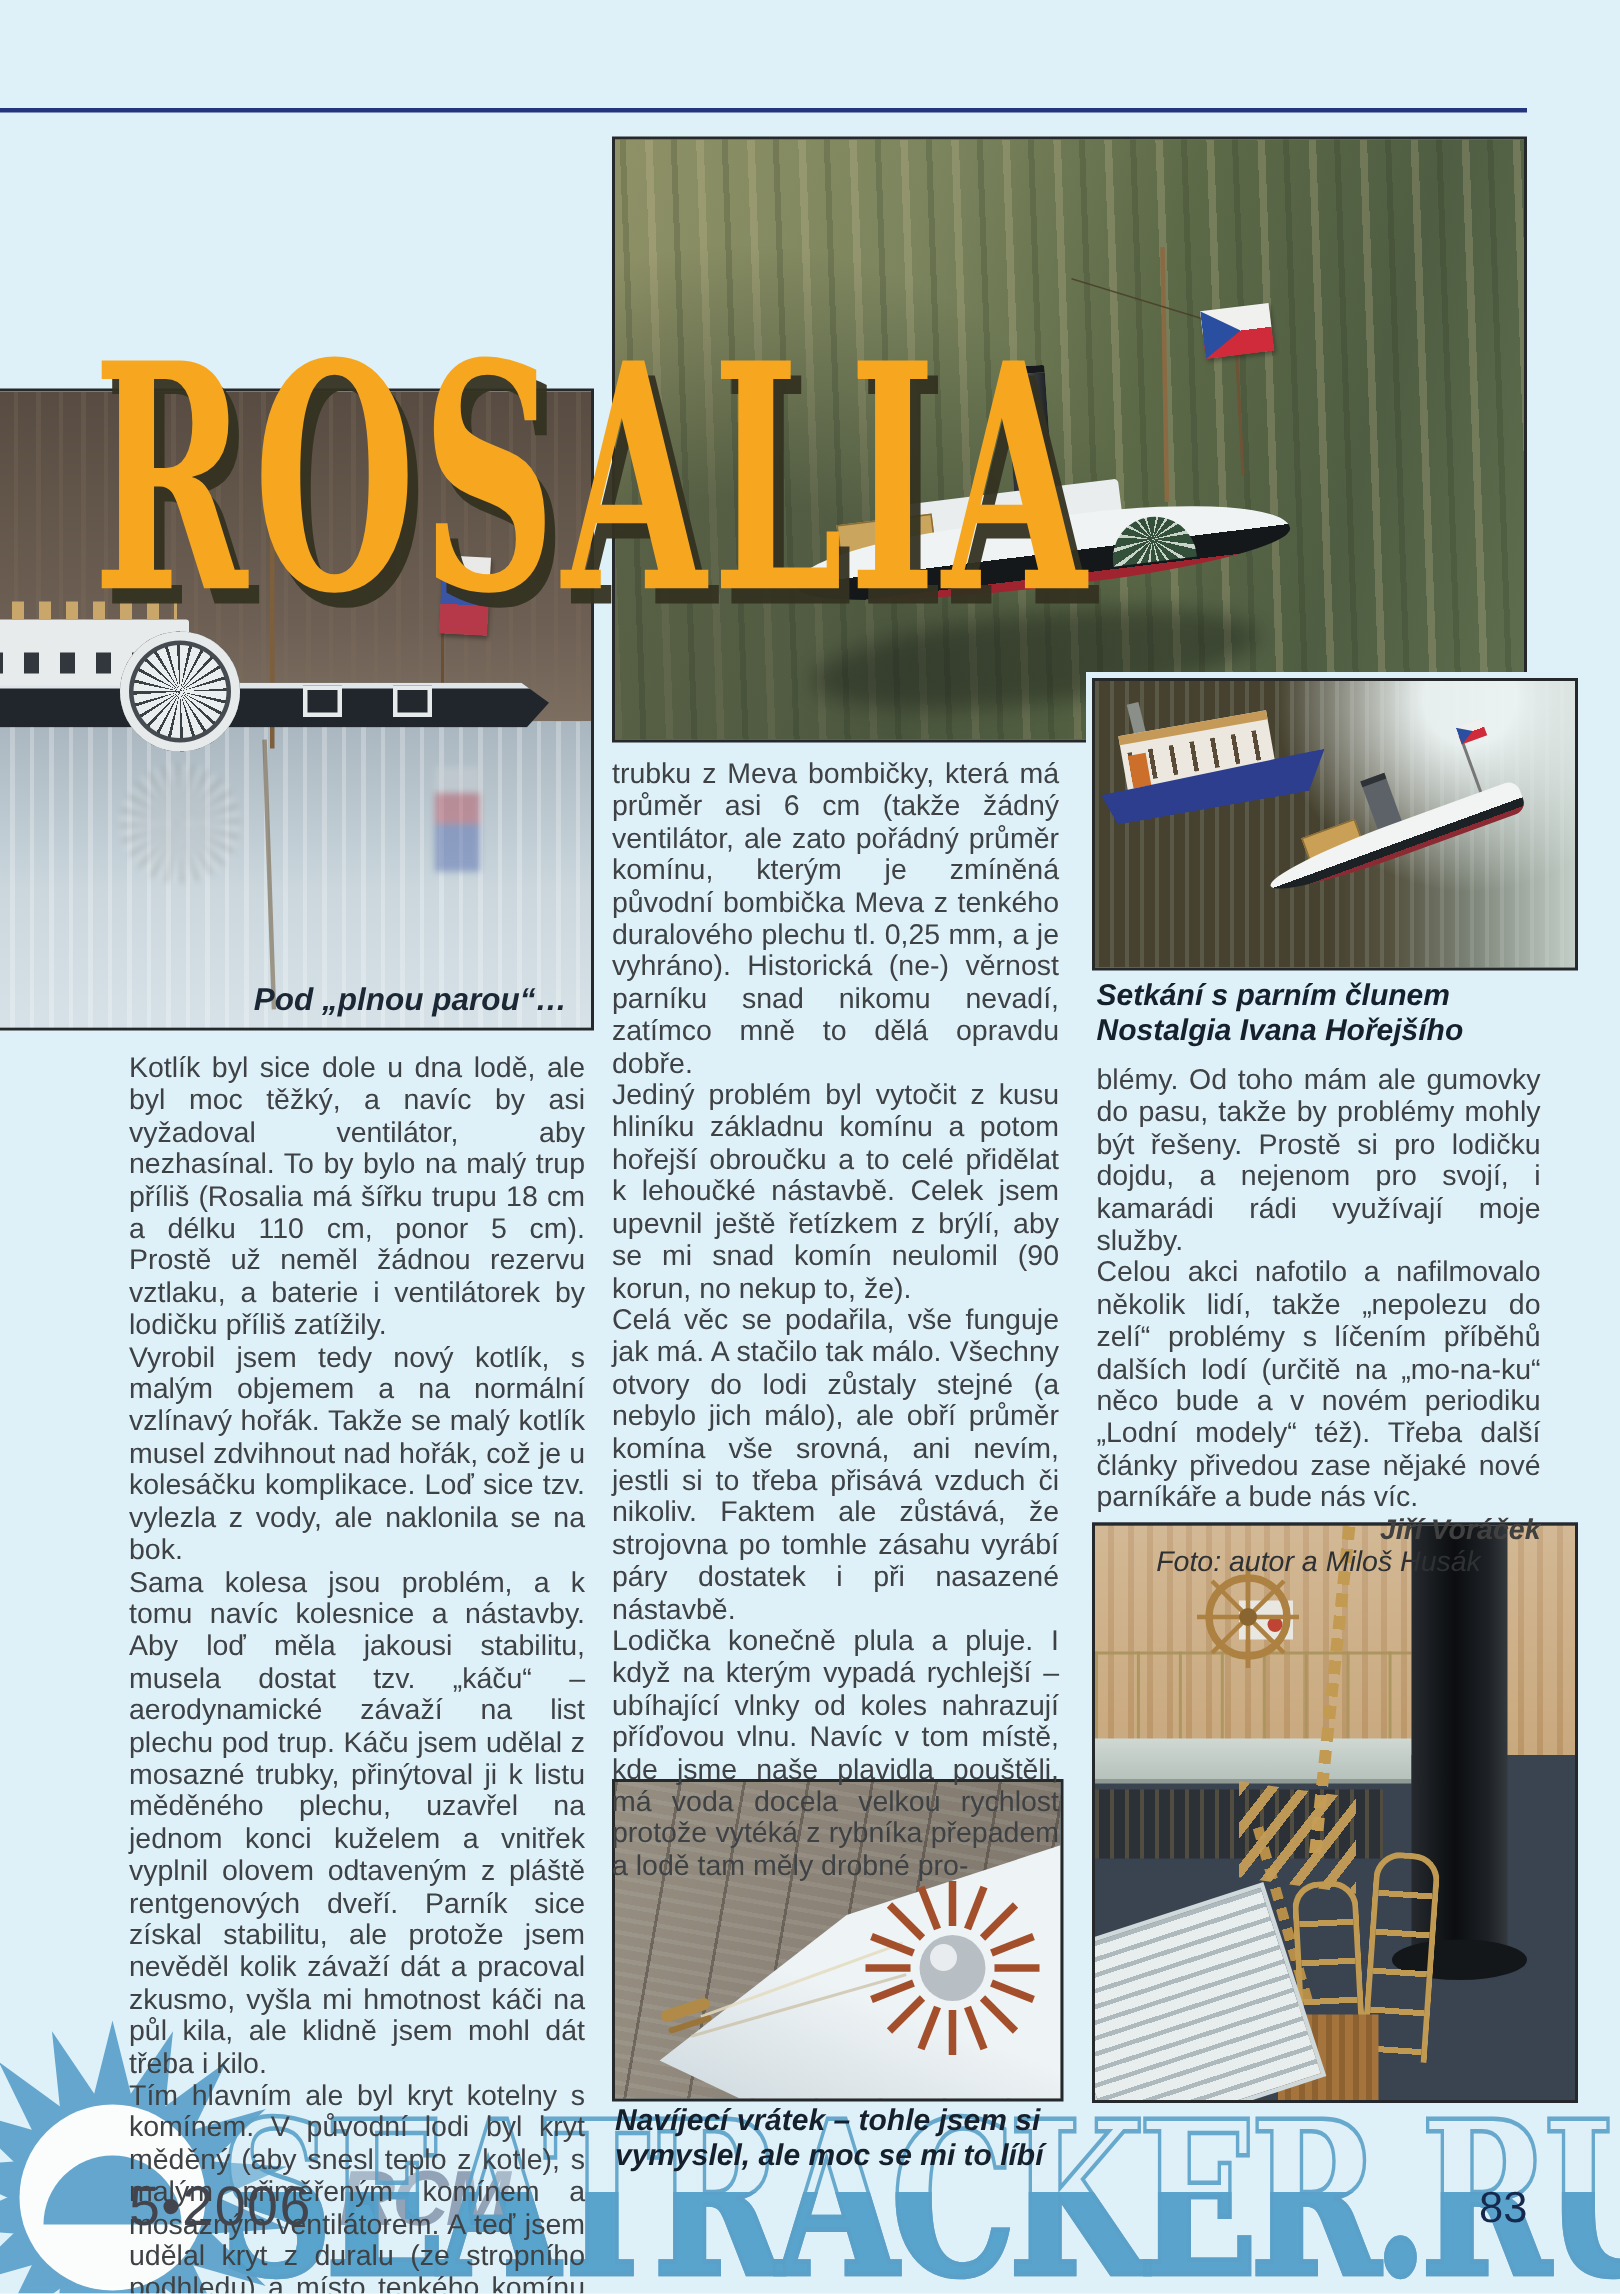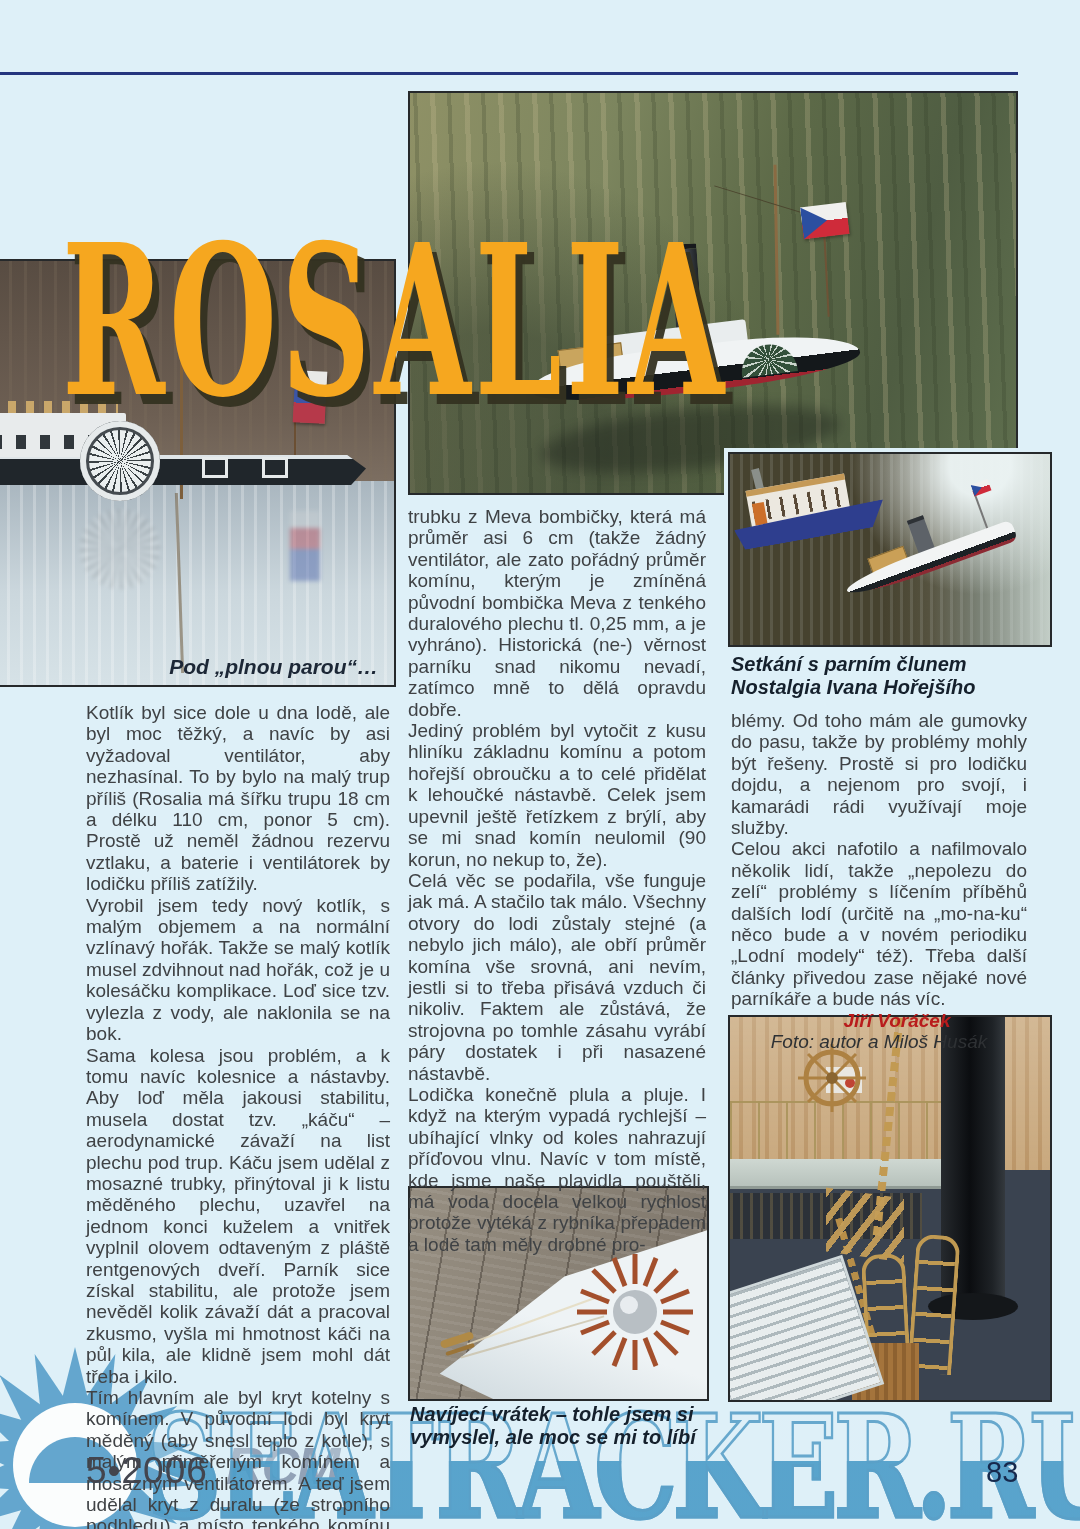--- a/index.html
+++ b/index.html
@@ -139,21 +139,21 @@
   .bskylight{position:absolute;left:-5%;bottom:-3%;width:46%;height:34%;transform:rotate(-18deg);
     border:3px solid #cfd8da;background:repeating-linear-gradient(0deg,#e8edee 0 7px,#aeb9bd 7px 10px);}
   .bwood{position:absolute;left:38%;bottom:0;width:21%;height:15%;
     background:repeating-linear-gradient(90deg,#a4743c 0 5px,#8d6130 5px 9px);}
   
   .col{position:absolute;z-index:5;font-size:19px;line-height:21.4px;color:#3f4245;text-align:justify;}
   .col p{margin:0;}
   .col1{left:86px;top:702px;width:304px;}
   .col2{left:408px;top:506px;width:298px;}
   .col3{left:731px;top:710px;width:296px;}
-  .byline{font-weight:bold;font-style:italic;text-align:center;color:#b91c1c;padding-left:36px;}
+  .byline{font-weight:bold;font-style:italic;text-align:right;color:#404040;padding-left:36px;}
   .credit{font-style:italic;text-align:center;color:#2e3134;}
   .caption{position:absolute;z-index:5;font-weight:bold;font-style:italic;
     font-size:20px;line-height:23px;color:#15202c;}
   .cap-nostalgia{left:731px;top:653px;width:310px;}
   .cap-winch{left:410px;top:1403px;width:300px;}
   .cap-bridge{left:731px;top:1403px;width:305px;}
   
   .issue{position:absolute;left:86px;top:1450px;z-index:5;font-size:37px;letter-spacing:1px;color:#43454e;}
   .rcm{position:absolute;left:226px;top:1436px;z-index:2;font-weight:bold;font-style:italic;
     font-size:52px;letter-spacing:-2px;color:#8a9ab0;opacity:.9;}

